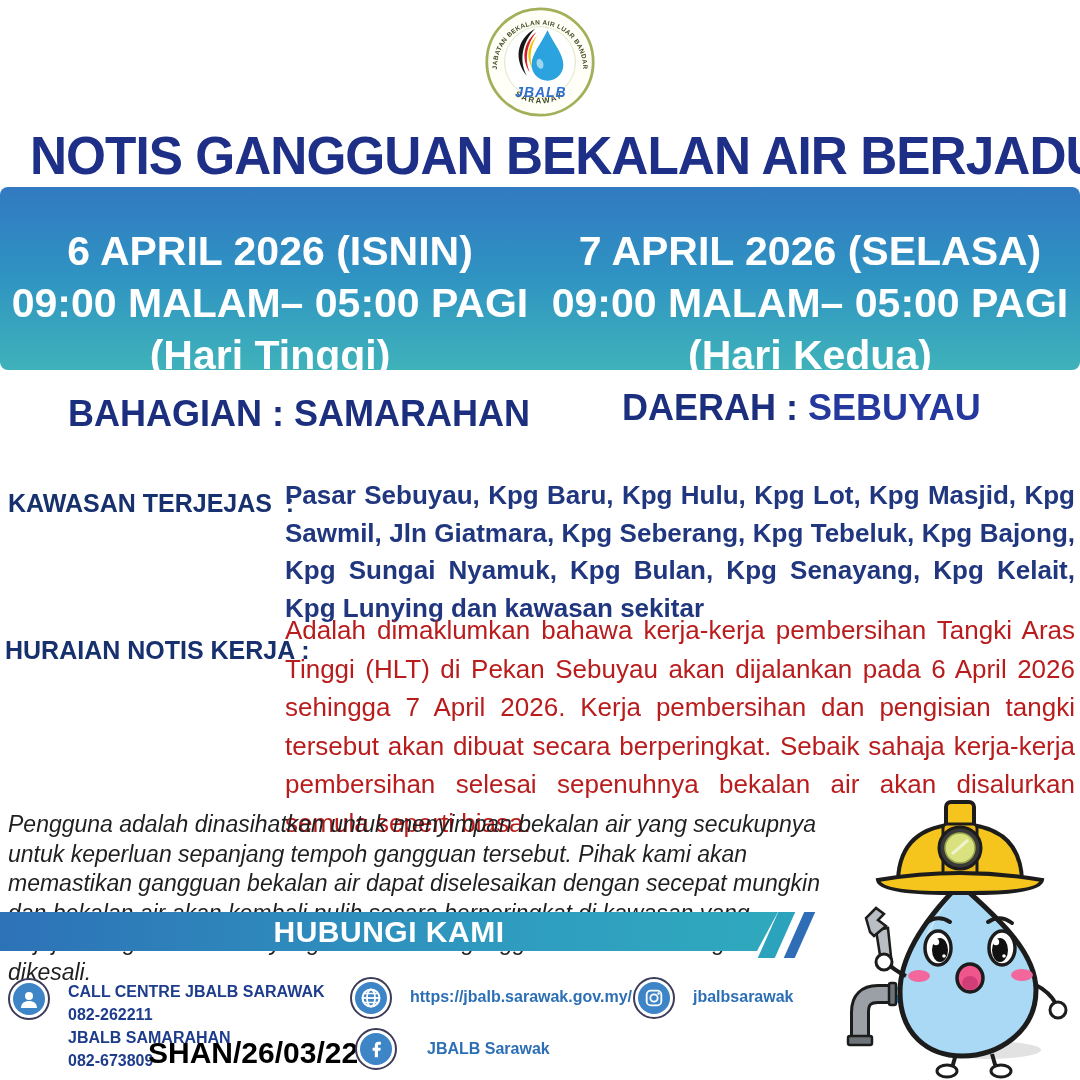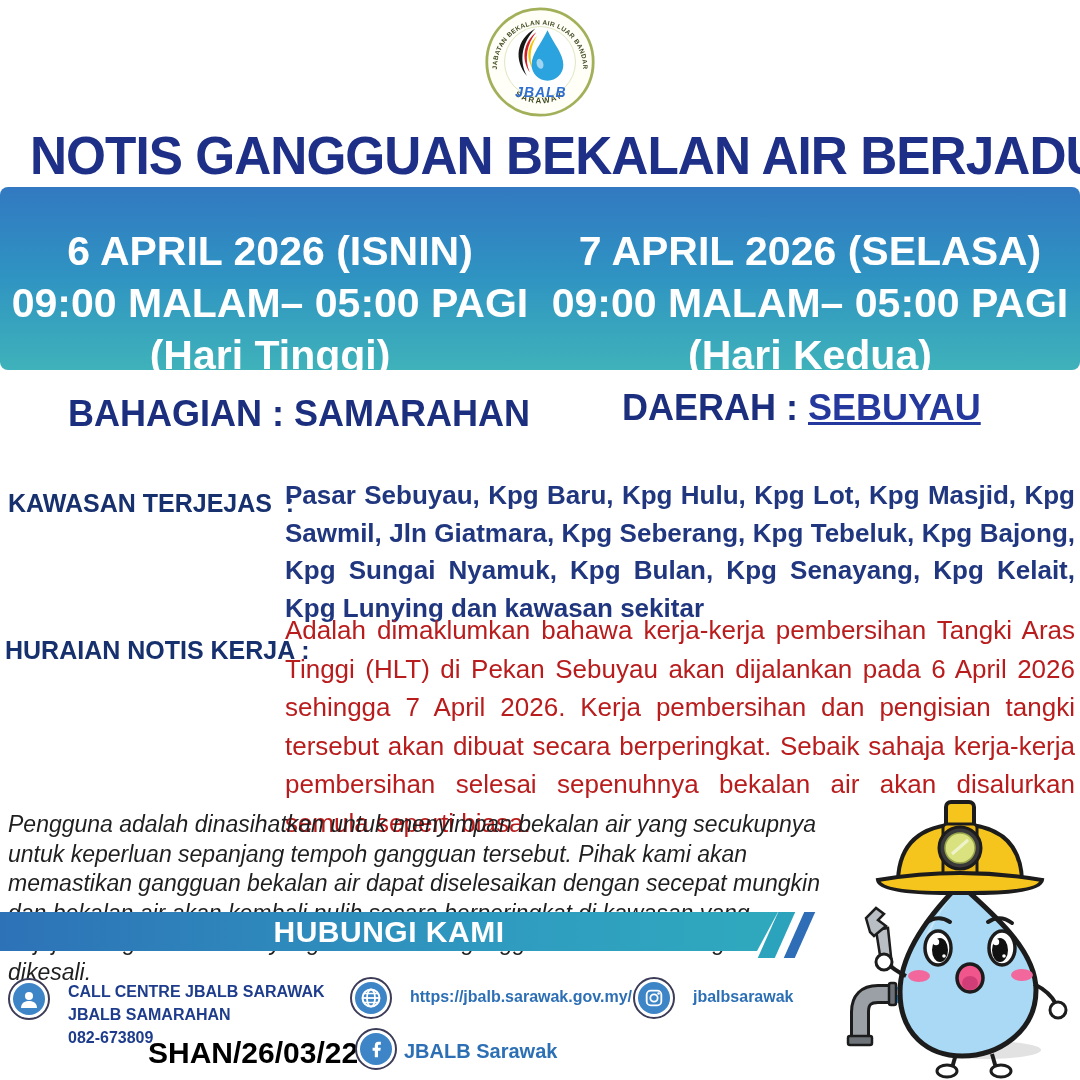--- a/index.html
+++ b/index.html
@@ -15,21 +15,21 @@
   
   .date-banner{position:absolute;left:0;top:187px;width:1080px;height:183px;border-radius:8px;
       background:linear-gradient(180deg,#3279c1 0%,#2f93c2 48%,#3fb2ba 100%);
       display:flex;color:#ffffff;font-weight:bold;}
   .date-col{flex:1;display:flex;flex-direction:column;justify-content:center;align-items:center;
       font-size:41px;line-height:52px;text-align:left;white-space:nowrap;margin-top:48px;}
 
   
   .bahagian{position:absolute;left:68px;top:393px;font-size:36px;font-weight:bold;color:#1b2f7e;white-space:nowrap;}
   .daerah{position:absolute;left:622px;top:387px;font-size:36px;font-weight:bold;color:#1b2f7e;white-space:nowrap;}
-  .daerah .val{color:#24389e;text-decoration:underline;}
+  .daerah .val{color:#24389e;}
 
   
   .sec-label{position:absolute;color:#17306e;font-weight:bold;font-size:25px;white-space:pre;}
   .sec-body{position:absolute;left:285px;width:790px;color:#20377f;font-size:26px;text-align:justify;}
   .kawasan-label{left:8px;top:489px;}
   .kawasan-body{top:477px;line-height:37.5px;font-weight:bold;}
   .huraian-label{left:5px;top:636px;}
   .huraian-body{top:611px;line-height:38.5px;font-weight:normal;color:#b91c1c;}
 
   .advisory{position:absolute;left:8px;top:810px;width:815px;color:#1f1f1f;
@@ -119,20 +119,21 @@
   <div class="cicon" style="left:8px;top:978px;">
     <div class="inner">
       <svg viewBox="0 0 24 24" width="24" height="24">
         <circle cx="12" cy="9" r="4" fill="#ffffff"></circle>
         <path d="M4,21 C4,15 9,14 12,14 C15,14 20,15 20,21 Z" fill="#ffffff"></path>
       </svg>
     </div>
   </div>
   <div class="ctext cc-lines">
     <div>CALL CENTRE JBALB SARAWAK</div>
+    <div>082-262211</div>
     <div>JBALB SAMARAHAN</div>
     <div>082-673809</div>
   </div>
 
   <div class="ref-code">SHAN/26/03/22</div>
 
   <div class="cicon" style="left:350px;top:977px;">
     <div class="inner">
       <svg viewBox="0 0 24 24" width="24" height="24">
         <circle cx="12" cy="12" r="8.5" fill="none" stroke="#ffffff" stroke-width="2"></circle>
@@ -156,21 +157,21 @@
   </div>
   <div class="ctext" style="left:693px;top:988px;font-size:16px;">jbalbsarawak</div>
 
   <div class="cicon" style="left:355px;top:1028px;">
     <div class="inner">
       <svg viewBox="0 0 24 24" width="22" height="22">
         <path d="M14.5,4 h2.8 v3.4 h-2 c-0.8,0 -1.1,0.4 -1.1,1.2 v2 h3 l-0.45,3.3 h-2.55 v7.1 h-3.5 v-7.1 h-2.4 v-3.3 h2.4 v-2.4 c0,-2.6 1.4,-4.2 3.8,-4.2 Z" fill="#ffffff"></path>
       </svg>
     </div>
   </div>
-  <div class="ctext" style="left:404px;top:1040px;font-size:20px;">JBALB Sarawak</div>
+  <div class="ctext" style="left:427px;top:1040px;font-size:16px;">JBALB Sarawak</div>
 
   <div class="mascot">
     <svg viewBox="0 0 240 300" width="240" height="300">
 
       <ellipse cx="147" cy="270" rx="54" ry="9" fill="#e2e2e2"></ellipse>
 
       <path d="M20,266 L20,232 Q20,214 38,214 L52,214" fill="none" stroke="#1c1c1c" stroke-width="20" stroke-linecap="butt"></path>
       <path d="M20,266 L20,232 Q20,214 38,214 L52,214" fill="none" stroke="#9aa0a6" stroke-width="14"></path>
       <rect x="8" y="256" width="24" height="9" rx="2" fill="#6d7378" stroke="#1c1c1c" stroke-width="2.5"></rect>
       <rect x="49" y="203" width="7" height="22" rx="2" fill="#6d7378" stroke="#1c1c1c" stroke-width="2.5"></rect>

